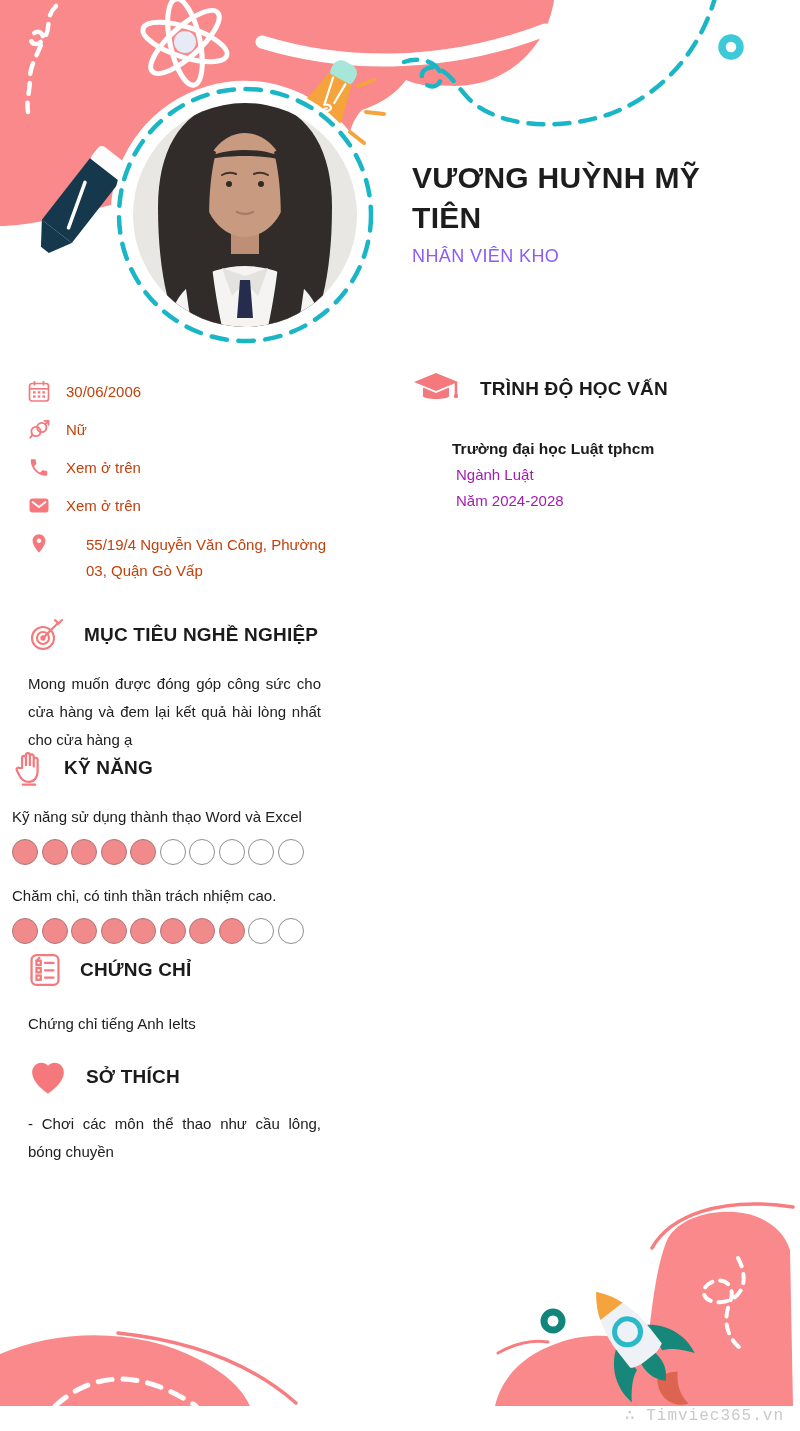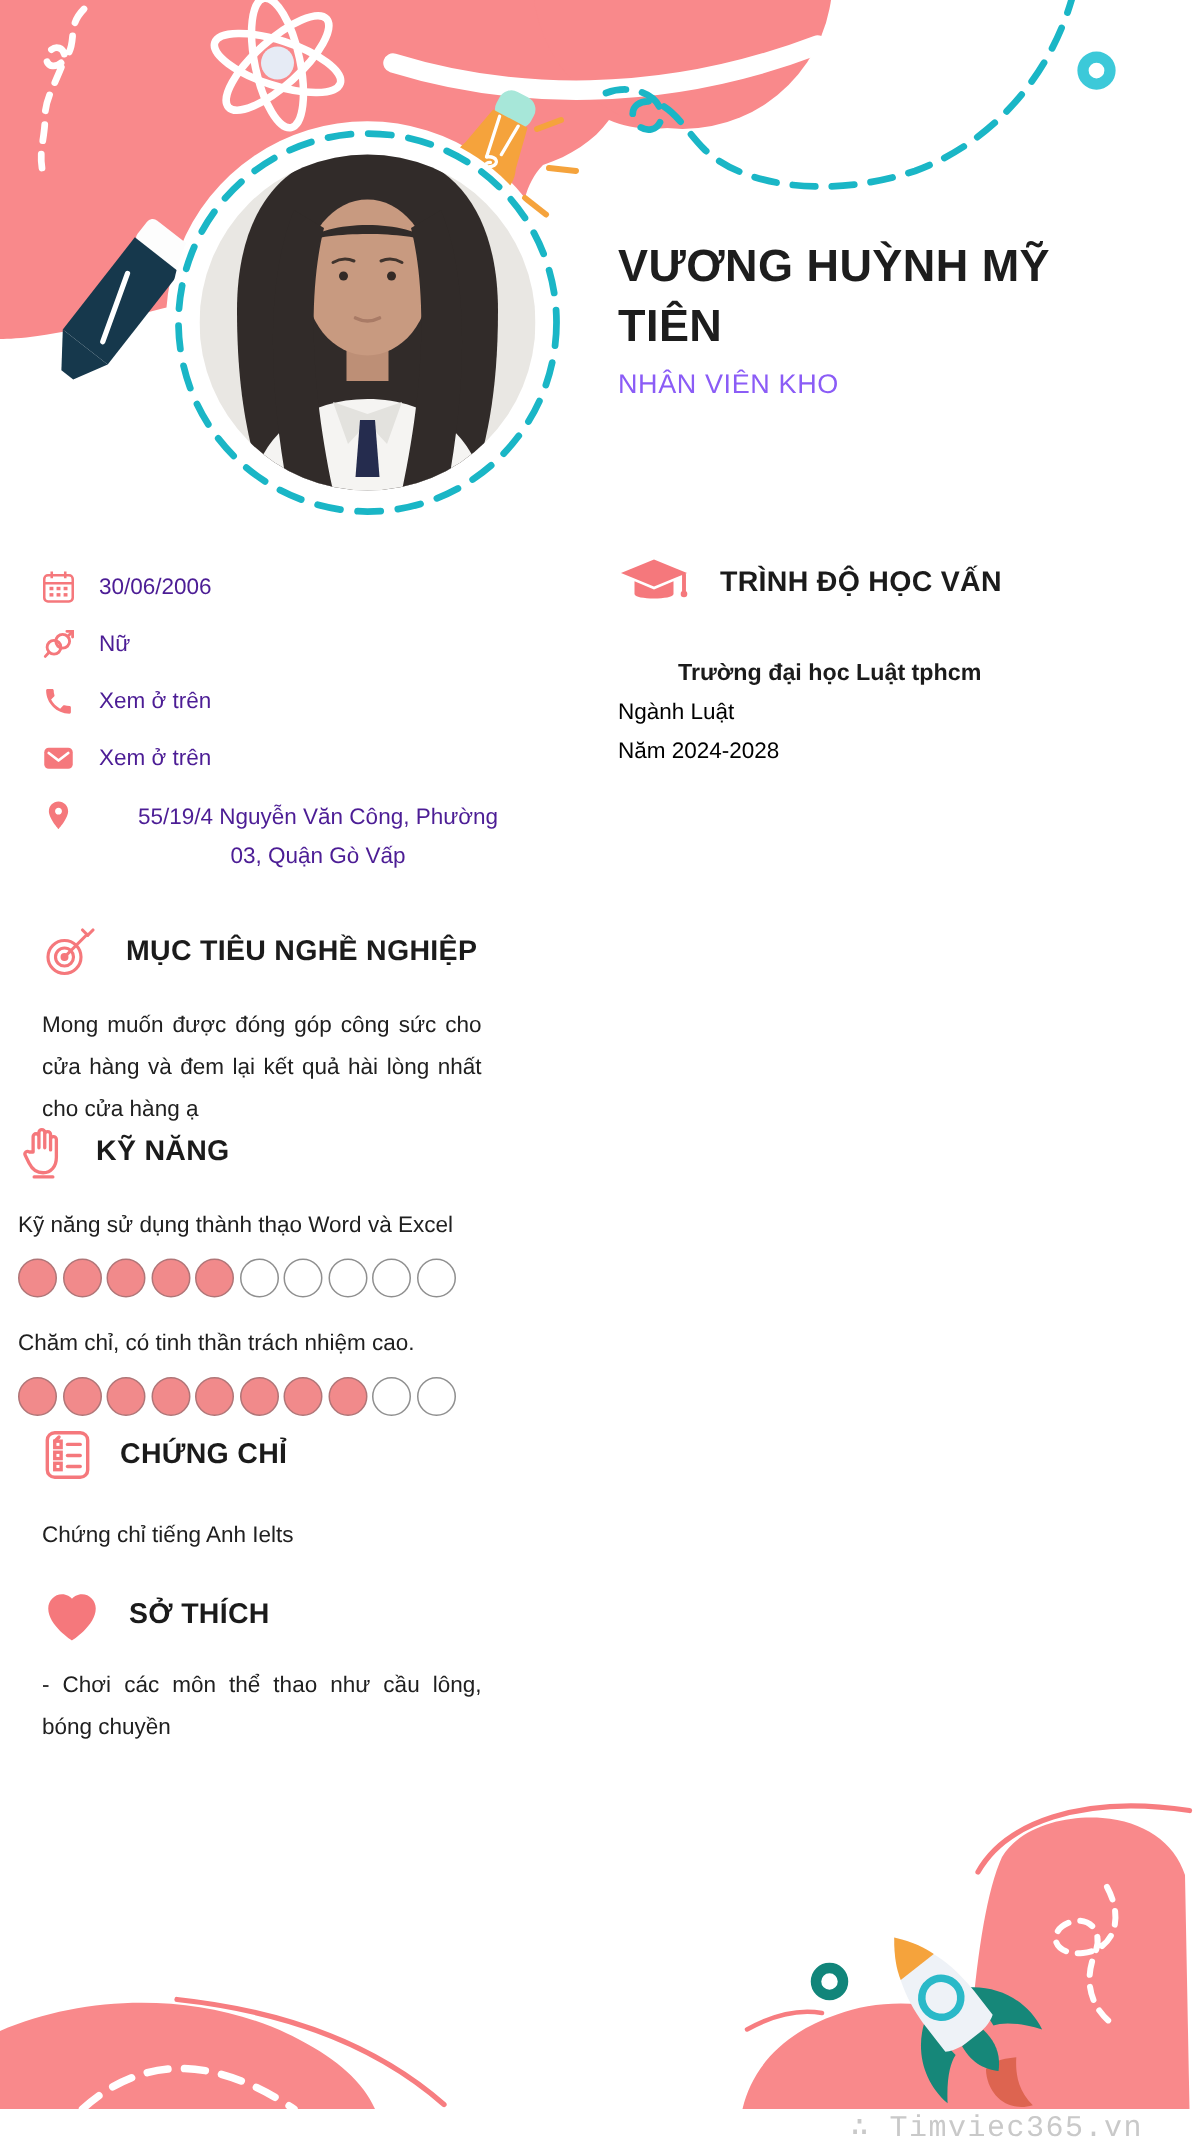--- a/index.html
+++ b/index.html
@@ -8,48 +8,48 @@
   svg{display:block;}
   .abs{position:absolute;}
   
   #name{left:412px;top:158px;width:350px;font-size:30px;line-height:40px;font-weight:700;
         color:#1d1d1d;letter-spacing:.3px;}
   #job-title{left:412px;top:246px;font-size:18px;color:#8b5cf6;letter-spacing:.4px;}
   
   #info{left:28px;top:380px;width:310px;}
   .info-row{display:flex;align-items:flex-start;margin-bottom:15px;}
   .info-ic{width:22px;height:23px;flex:0 0 22px;margin-top:0px;}
-  .info-tx{margin-left:16px;font-size:15px;line-height:23px;color:#4c1d95;text-align:center;}
+  .info-tx{margin-left:16px;font-size:15px;line-height:23px;color:#c2410c;}
   .info-row.addr .info-tx{line-height:26px;width:258px;margin-left:36px;}
   
   .sec-head{display:flex;align-items:center;}
   .sec-ic{flex:0 0 auto;}
   .sec-title{font-size:19px;font-weight:700;color:#1b1b1b;letter-spacing:.2px;margin-left:18px;}
   .para{font-size:15px;line-height:28px;color:#202020;text-align:justify;width:293px;}
   
   #education{left:412px;top:372px;width:370px;}
   #education .body{margin-top:30px;}
   .edu-school{font-size:15.5px;font-weight:700;color:#1b1b1b;line-height:26px;margin-left:40px;}
-  .edu-line{font-size:15px;color:#000000;line-height:26px;}
+  .edu-line{font-size:15px;color:#a21caf;line-height:26px;margin-left:44px;}
   
   #objective{left:28px;top:616px;}
   #objective .para{margin-top:16px;}
   #skills{left:12px;top:750px;}
   .skill-label{font-size:15px;color:#202020;margin-top:22px;}
   .dots{display:flex;gap:3.5px;margin-top:14px;width:300px;}
   .dot{width:26px;height:26px;border-radius:50%;box-sizing:border-box;
        background:#fff;border:1.4px solid #8f8f8f;}
   .dot.filled{background:#f18a8b;border:1.4px solid #b07577;}
   #certificates{left:28px;top:952px;}
   #certificates .para{margin-top:22px;text-align:left;width:300px;}
   #hobbies{left:28px;top:1058px;}
   #hobbies .para{margin-top:14px;}
   
-  #watermark{right:38px;top:1405px;font-family:"Liberation Mono","DejaVu Sans Mono",monospace;
-             font-size:20px;color:#c9c9c9;letter-spacing:1px;margin-left:12px;}
+  #watermark{right:16px;top:1405px;font-family:"Liberation Mono","DejaVu Sans Mono",monospace;
+             font-size:16px;color:#c9c9c9;letter-spacing:1px;margin-left:12px;}
 </style>
 </head>
 <body>
 
 <div id="cv">
 
   <svg class="abs" style="left:0;top:0" width="800" height="700" viewBox="0 0 800 700">
 
     <g>
       <path fill="#f9898b" d="M0,0 L537,0 C531,36 508,64 474,78 C450,88 424,88 406,80

